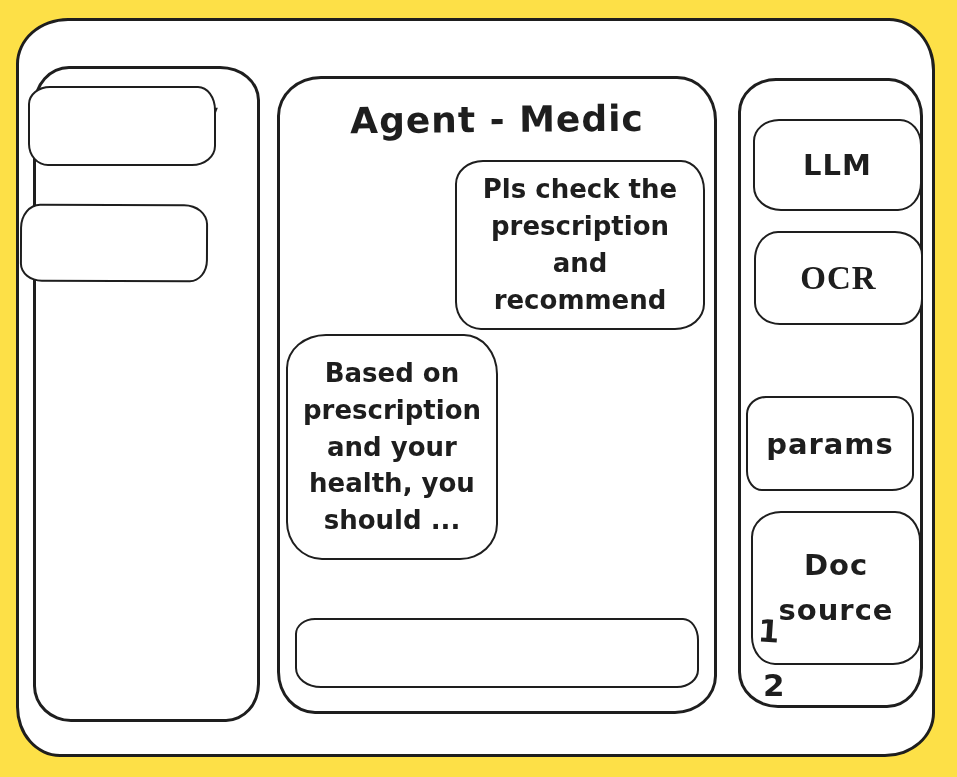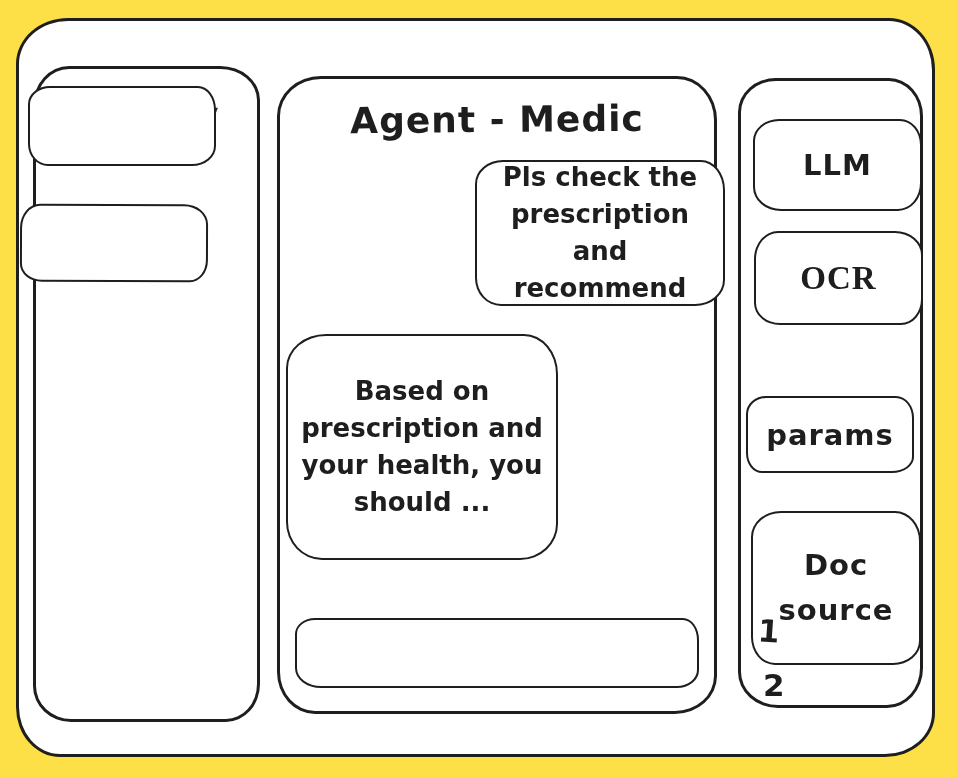--- a/index.html
+++ b/index.html
@@ -81,27 +81,26 @@
     align-items: center;
     justify-content: center;
     text-align: center;
     font-size: 26px;
     font-weight: bold;
     line-height: 1.42;
     padding: 8px 12px;
   }
   .bubble-user {
     left: 178px; top: 84px;
-    width: 250px; height: 146px;
+    width: 250px; height: 170px;
     border-radius: 28px 24px 30px 26px / 24px 30px 26px 28px;
-    margin-left: 20px;
   }
   .bubble-agent {
     left: 9px; top: 258px;
-    width: 272px; height: 226px;
+    width: 212px; height: 226px;
     border-radius: 40px 34px 38px 36px / 34px 40px 36px 38px;
   }
   .input-bar {
     left: 18px; top: 542px;
     width: 404px; height: 70px;
     border-radius: 20px 16px 22px 26px / 16px 22px 18px 20px;
     font: inherit;
     font-size: 24px;
     padding: 0 18px;
     outline: none;
@@ -130,21 +129,21 @@
   }
   .btn-ocr {
     left: 13px; top: 150px;
     width: 169px; height: 94px;
     font-size: 33px;
     border-radius: 24px 28px 22px 26px / 28px 24px 26px 22px;
     font-family: Liberation Serif, serif;
   }
   .btn-params {
     left: 5px; top: 315px;
-    width: 168px; height: 77px;
+    width: 168px; height: 95px;
     font-size: 29px;
     border-radius: 20px 18px 22px 16px / 18px 22px 16px 20px;
   }
   .btn-doc {
     left: 10px; top: 430px;
     width: 170px; height: 154px;
     font-size: 29px;
     line-height: 1.55;
     border-radius: 30px 26px 28px 24px / 26px 30px 24px 28px;
     padding: 4px 20px;

